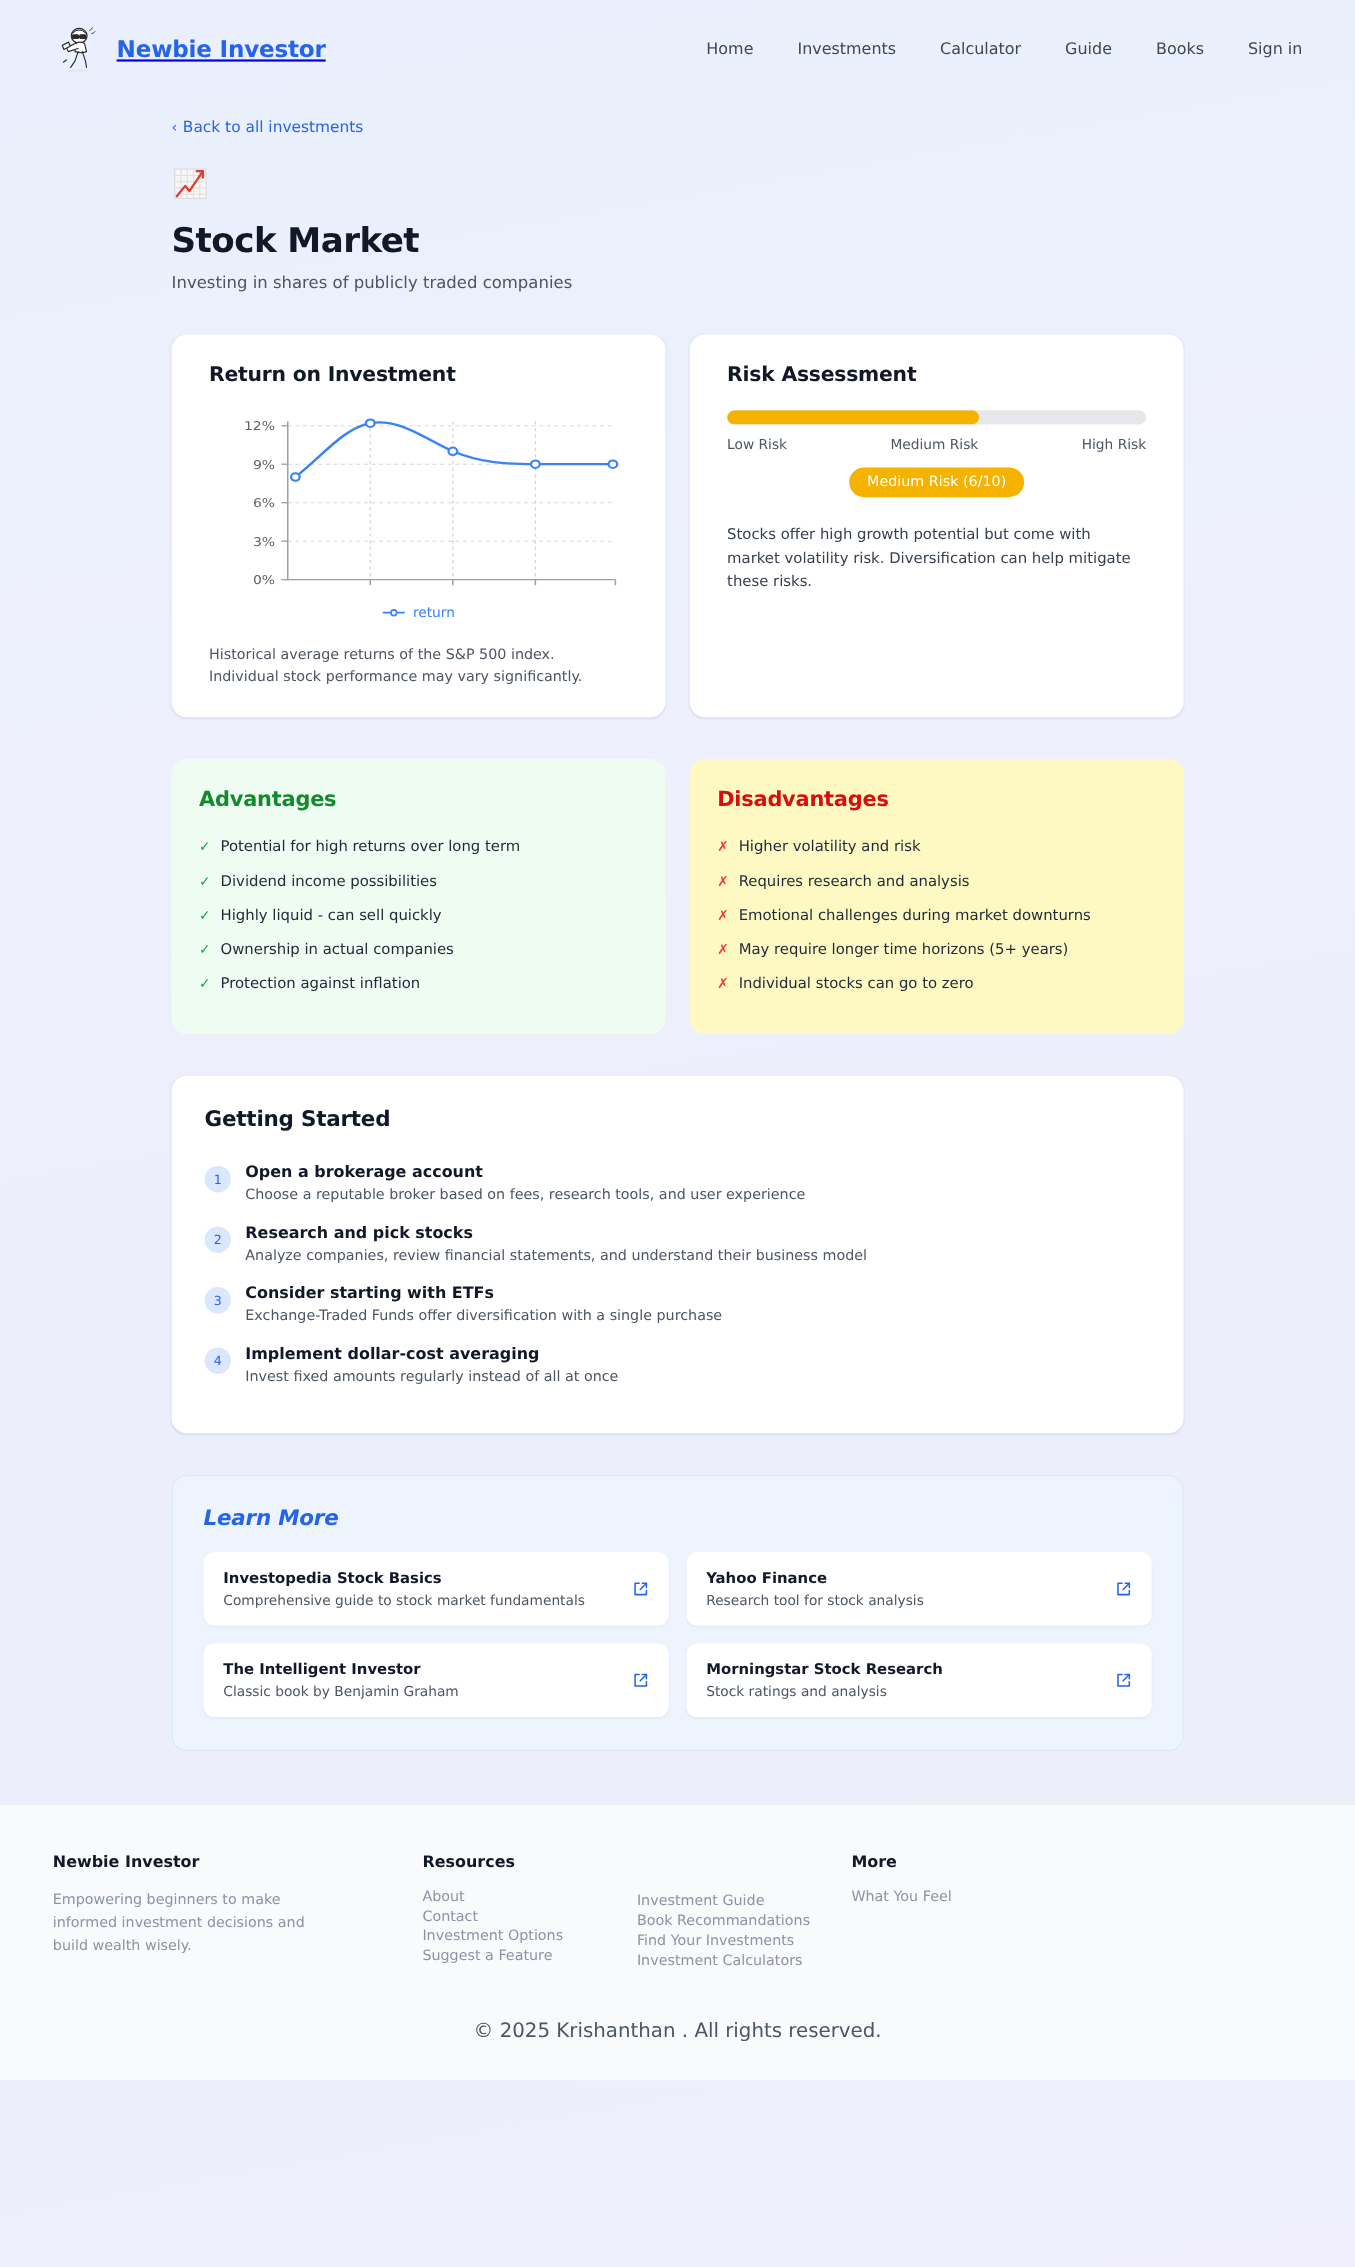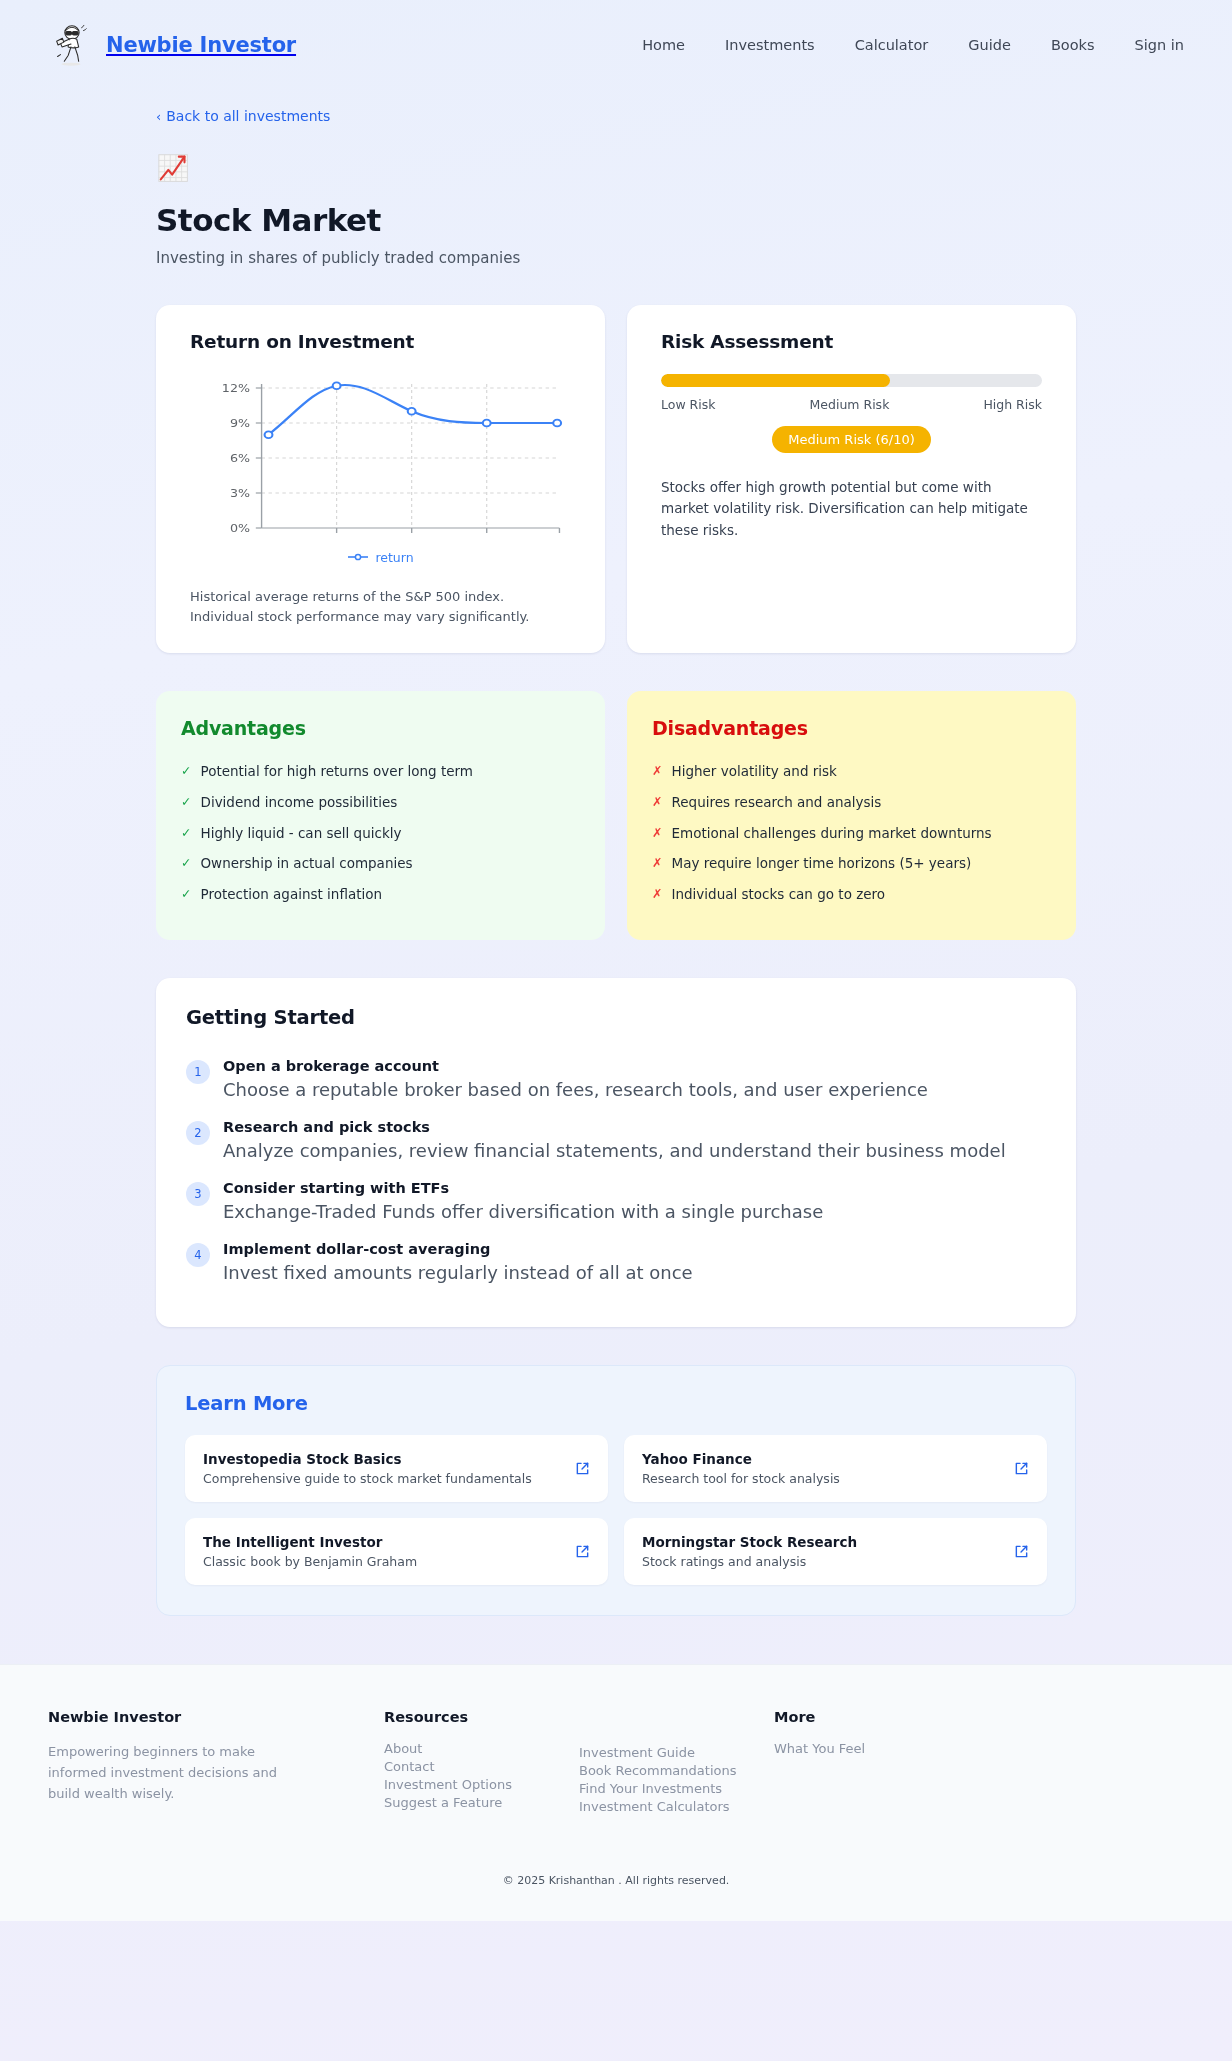--- a/index.html
+++ b/index.html
@@ -202,31 +202,31 @@
     width: 24px; height: 24px;
     flex: none;
     border-radius: 50%;
     background: #dbe7fe;
     color: #2563eb;
     font-size: 11.5px;
     display:flex; align-items:center; justify-content:center;
     margin-top: 2px;
   }
   .step-title { font-size: 14.5px; font-weight: bold; color: #111827; }
-  .step-desc { font-size: 18px; color: #4b5563; margin-top: 5px; }
+  .step-desc { font-size: 13px; color: #4b5563; margin-top: 5px; }
 
   
   .learn-card {
     background: #eef4fd;
     border: 1px solid #dce8fa;
     border-radius: 14px;
     padding: 26px 28px 30px 28px;
     margin-top: 38px;
   }
-  .learn-title { font-size: 19.5px; font-weight: bold; color: #2563eb; letter-spacing: -0.2px; }
+  .learn-title { font-size: 19.5px; font-weight: bold; color: #2563eb; letter-spacing: -0.2px; font-style: italic; }
   .resources-grid {
     display: grid;
     grid-template-columns: 1fr 1fr;
     gap: 16px;
     margin-top: 20px;
   }
   .resource {
     background: #ffffff;
     border-radius: 10px;
     padding: 16px 18px;
@@ -272,23 +272,23 @@
   }
   .footer-linklist { margin-top: 16px; display:flex; flex-direction: column; gap: 3px; }
   .footer-spacer-head { height: 20px; }
   .footer-link {
     font-size: 13px;
     color: #8b93a3;
     text-decoration: none;
   }
   .footer-copy {
     text-align: center;
-    font-size: 11px;
+    font-size: 18px;
     color: #4b5563;
-    margin-top: 60px;
+    margin-top: 46px;
     padding-bottom: 8px;
   }
 </style>
 </head>
 <body>
 
 <header class="site-header">
   <a class="brand" href="#">
     <svg class="brand-logo" viewBox="0 0 48 48">
       <g stroke="#2b2b2b" stroke-width="1.1" fill="#ffffff" stroke-linecap="round" stroke-linejoin="round">

